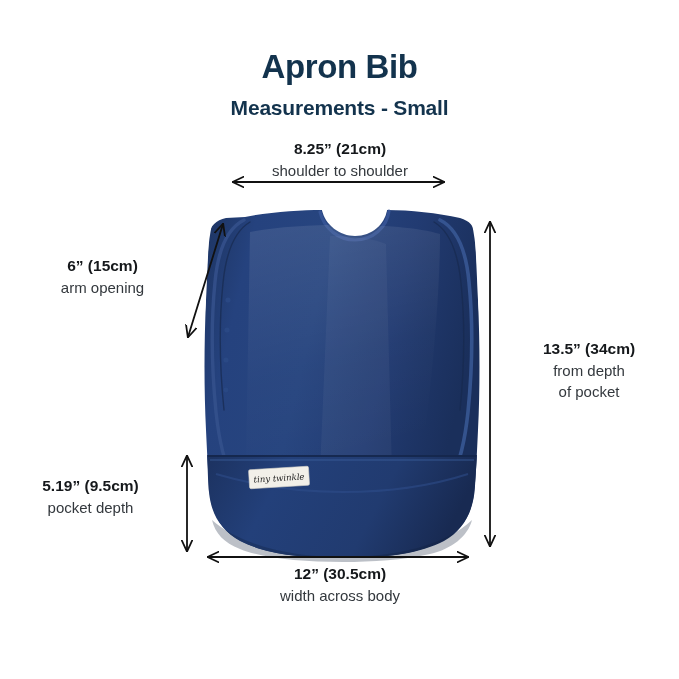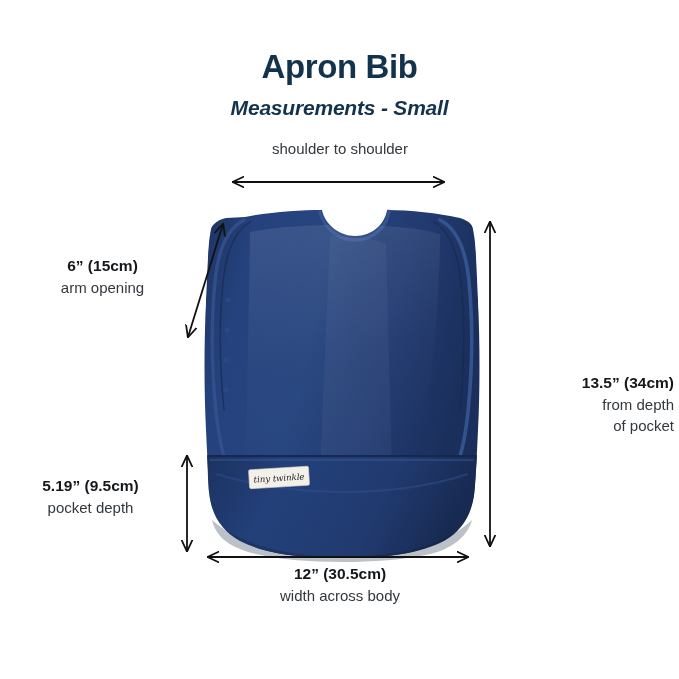--- a/index.html
+++ b/index.html
@@ -61,41 +61,40 @@
   }
   #page-subtitle {
     position: absolute;
     left: 0; top: 96px;
     width: 679px;
     text-align: center;
     font-size: 21px;
     font-weight: bold;
     letter-spacing: -0.2px;
     color: #13334d;
-    font-style: italic;
   }
 
   
   .meas-value {
     font-size: 15.5px;
     font-weight: bold;
     color: #15181b;
     white-space: nowrap;
     line-height: 1.42;
   }
   .meas-desc {
     font-size: 15px;
     font-weight: normal;
     color: #33383d;
     white-space: nowrap;
     line-height: 1.42;
   }
   .meas-block { position: absolute; }
   .center { text-align: center; }
-  .left   { text-align: right; margin-top: 34px;   }
+  .left   { text-align: center;   }
 
   #m-shoulder { left: 180px; top: 138px; width: 320px; }
   #m-arm      { left: 20px;  top: 255px; width: 165px; }
   #m-neck     { left: 504px; top: 338px; width: 170px; }
   #m-pocket   { left: 8px;   top: 475px; width: 165px; }
   #m-width    { left: 180px; top: 563px; width: 320px; }
 
   
   #svg-layer {
     position: absolute;
@@ -258,20 +257,21 @@
 
       <line x1="490" y1="222" x2="490" y2="546" marker-start="url(#arrowHead)" marker-end="url(#arrowHead)"></line>
 
       <line x1="187" y1="456" x2="187" y2="551" marker-start="url(#arrowHead)" marker-end="url(#arrowHead)"></line>
 
       <line x1="208" y1="557" x2="468" y2="557" marker-start="url(#arrowHead)" marker-end="url(#arrowHead)"></line>
     </g>
   </svg>
 
   <div class="meas-block center" id="m-shoulder">
+    <div class="meas-value">8.25” (21cm)</div>
     <div class="meas-desc">shoulder to shoulder</div>
   </div>
 
   <div class="meas-block center" id="m-arm">
     <div class="meas-value">6” (15cm)</div>
     <div class="meas-desc">arm opening</div>
   </div>
 
   <div class="meas-block left" id="m-neck">
     <div class="meas-value">13.5” (34cm)</div>

